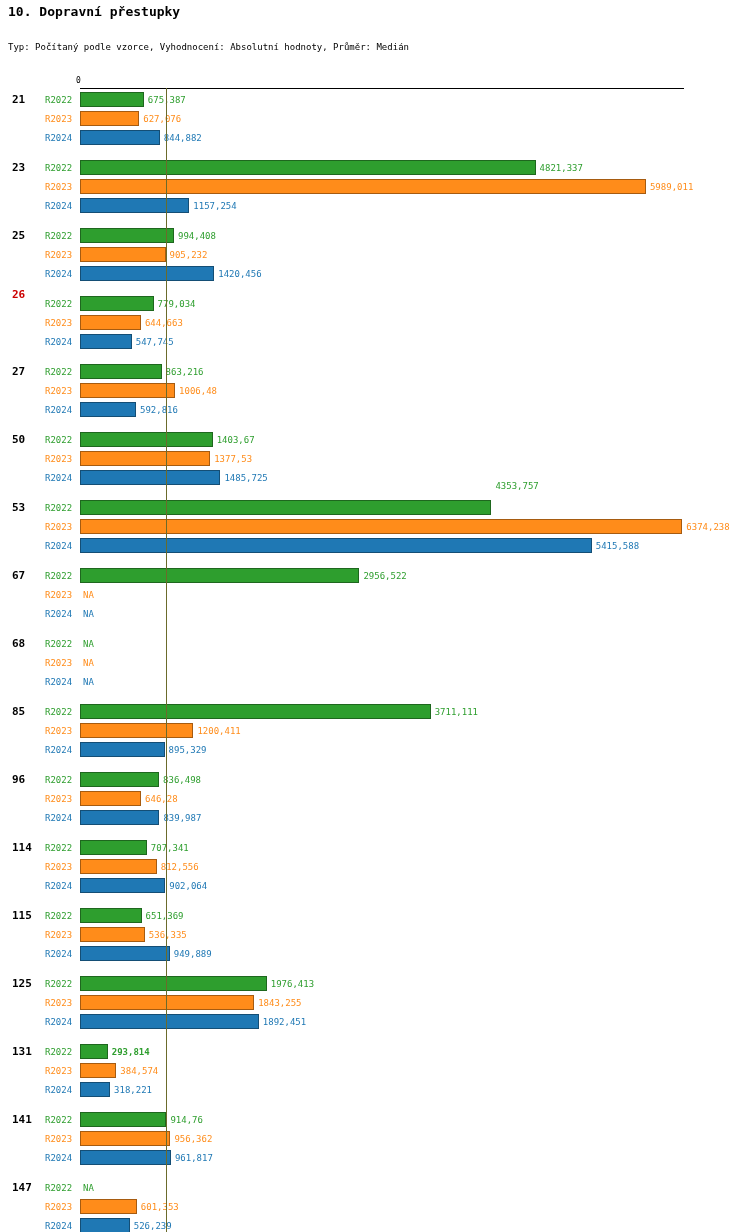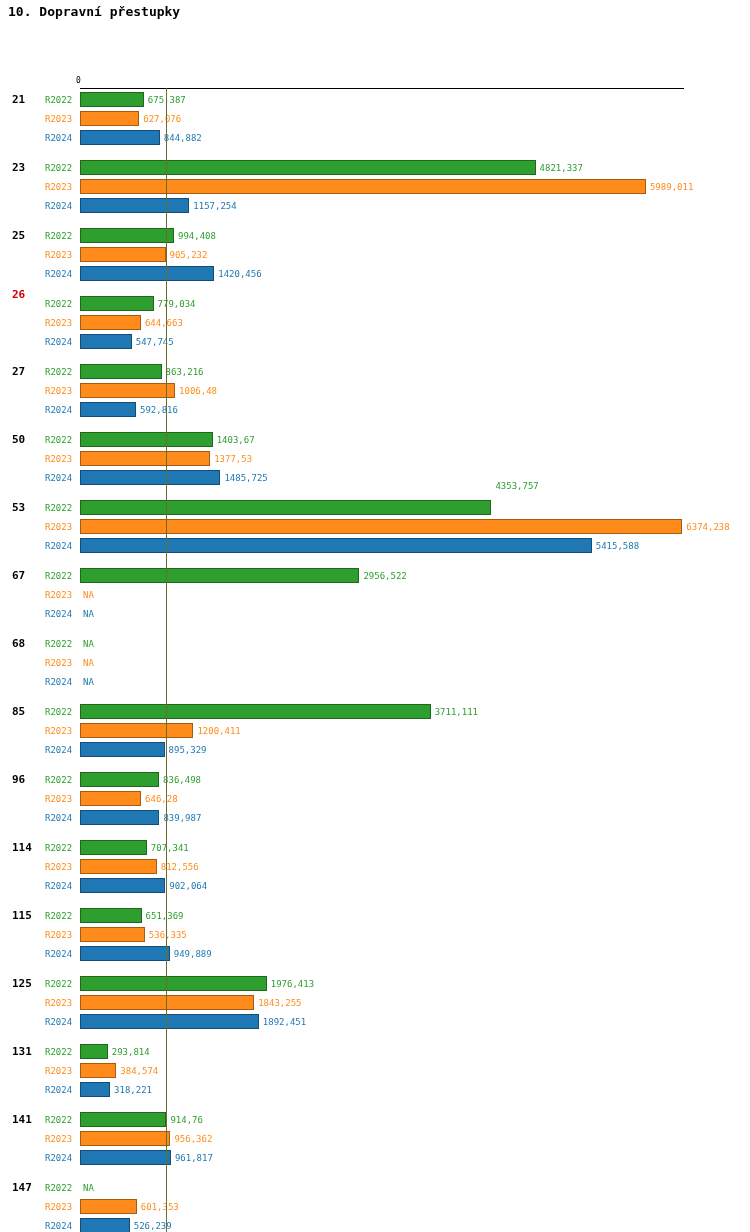--- a/index.html
+++ b/index.html
@@ -90,20 +90,21 @@
     font-size: 9px;
     white-space: nowrap;
   }
 </style>
 </head>
 <body>
 
 <div class="page">
 
   <div class="title1">10. Dopravní přestupky</div>
+  <div class="subtitle">Typ: Počítaný podle vzorce, Vyhodnocení: Absolutní hodnoty, Průměr: Medián</div>
 
   <div class="plot" id="plot">
     <div class="axis-top"></div>
     <div class="axis-zero-label">0</div>
   <div class="grp-label" style="left: 12px; top: 93px;">21</div>
       <div class="ser-label" style="top: 95px; color: rgb(46, 158, 46);">R2022</div>
       <div class="bar" style="left: 80px; top: 92px; width: 63.8241px; background: rgb(46, 158, 46);"></div>
       <div class="bar-val" style="left: 147.824px; top: 95px; color: rgb(46, 158, 46);">675,387</div>
       <div class="ser-label" style="top: 114px; color: rgb(255, 140, 26);">R2023</div>
       <div class="bar" style="left: 80px; top: 111px; width: 59.2587px; background: rgb(255, 140, 26);"></div>
@@ -232,21 +233,21 @@
       <div class="bar-val" style="left: 270.771px; top: 979px; color: rgb(46, 158, 46);">1976,413</div>
       <div class="ser-label" style="top: 998px; color: rgb(255, 140, 26);">R2023</div>
       <div class="bar" style="left: 80px; top: 995px; width: 174.188px; background: rgb(255, 140, 26);"></div>
       <div class="bar-val" style="left: 258.188px; top: 998px; color: rgb(255, 140, 26);">1843,255</div>
       <div class="ser-label" style="top: 1017px; color: rgb(31, 120, 180);">R2024</div>
       <div class="bar" style="left: 80px; top: 1014px; width: 178.837px; background: rgb(31, 120, 180);"></div>
       <div class="bar-val" style="left: 262.837px; top: 1017px; color: rgb(31, 120, 180);">1892,451</div>
       <div class="grp-label" style="left: 12px; top: 1045px;">131</div>
       <div class="ser-label" style="top: 1047px; color: rgb(46, 158, 46);">R2022</div>
       <div class="bar" style="left: 80px; top: 1044px; width: 27.7654px; background: rgb(46, 158, 46);"></div>
-      <div class="bar-val" style="left: 111.765px; top: 1047px; color: rgb(46, 158, 46);">293,814</div>
+      <div class="bar-val" style="left: 111.765px; top: 1047px; color: rgb(46, 158, 46); font-weight: bold;">293,814</div>
       <div class="ser-label" style="top: 1066px; color: rgb(255, 140, 26);">R2023</div>
       <div class="bar" style="left: 80px; top: 1063px; width: 36.3422px; background: rgb(255, 140, 26);"></div>
       <div class="bar-val" style="left: 120.342px; top: 1066px; color: rgb(255, 140, 26);">384,574</div>
       <div class="ser-label" style="top: 1085px; color: rgb(31, 120, 180);">R2024</div>
       <div class="bar" style="left: 80px; top: 1082px; width: 30.0719px; background: rgb(31, 120, 180);"></div>
       <div class="bar-val" style="left: 114.072px; top: 1085px; color: rgb(31, 120, 180);">318,221</div>
       <div class="grp-label" style="left: 12px; top: 1113px;">141</div>
       <div class="ser-label" style="top: 1115px; color: rgb(46, 158, 46);">R2022</div>
       <div class="bar" style="left: 80px; top: 1112px; width: 86.4448px; background: rgb(46, 158, 46);"></div>
       <div class="bar-val" style="left: 170.445px; top: 1115px; color: rgb(46, 158, 46);">914,76</div>

